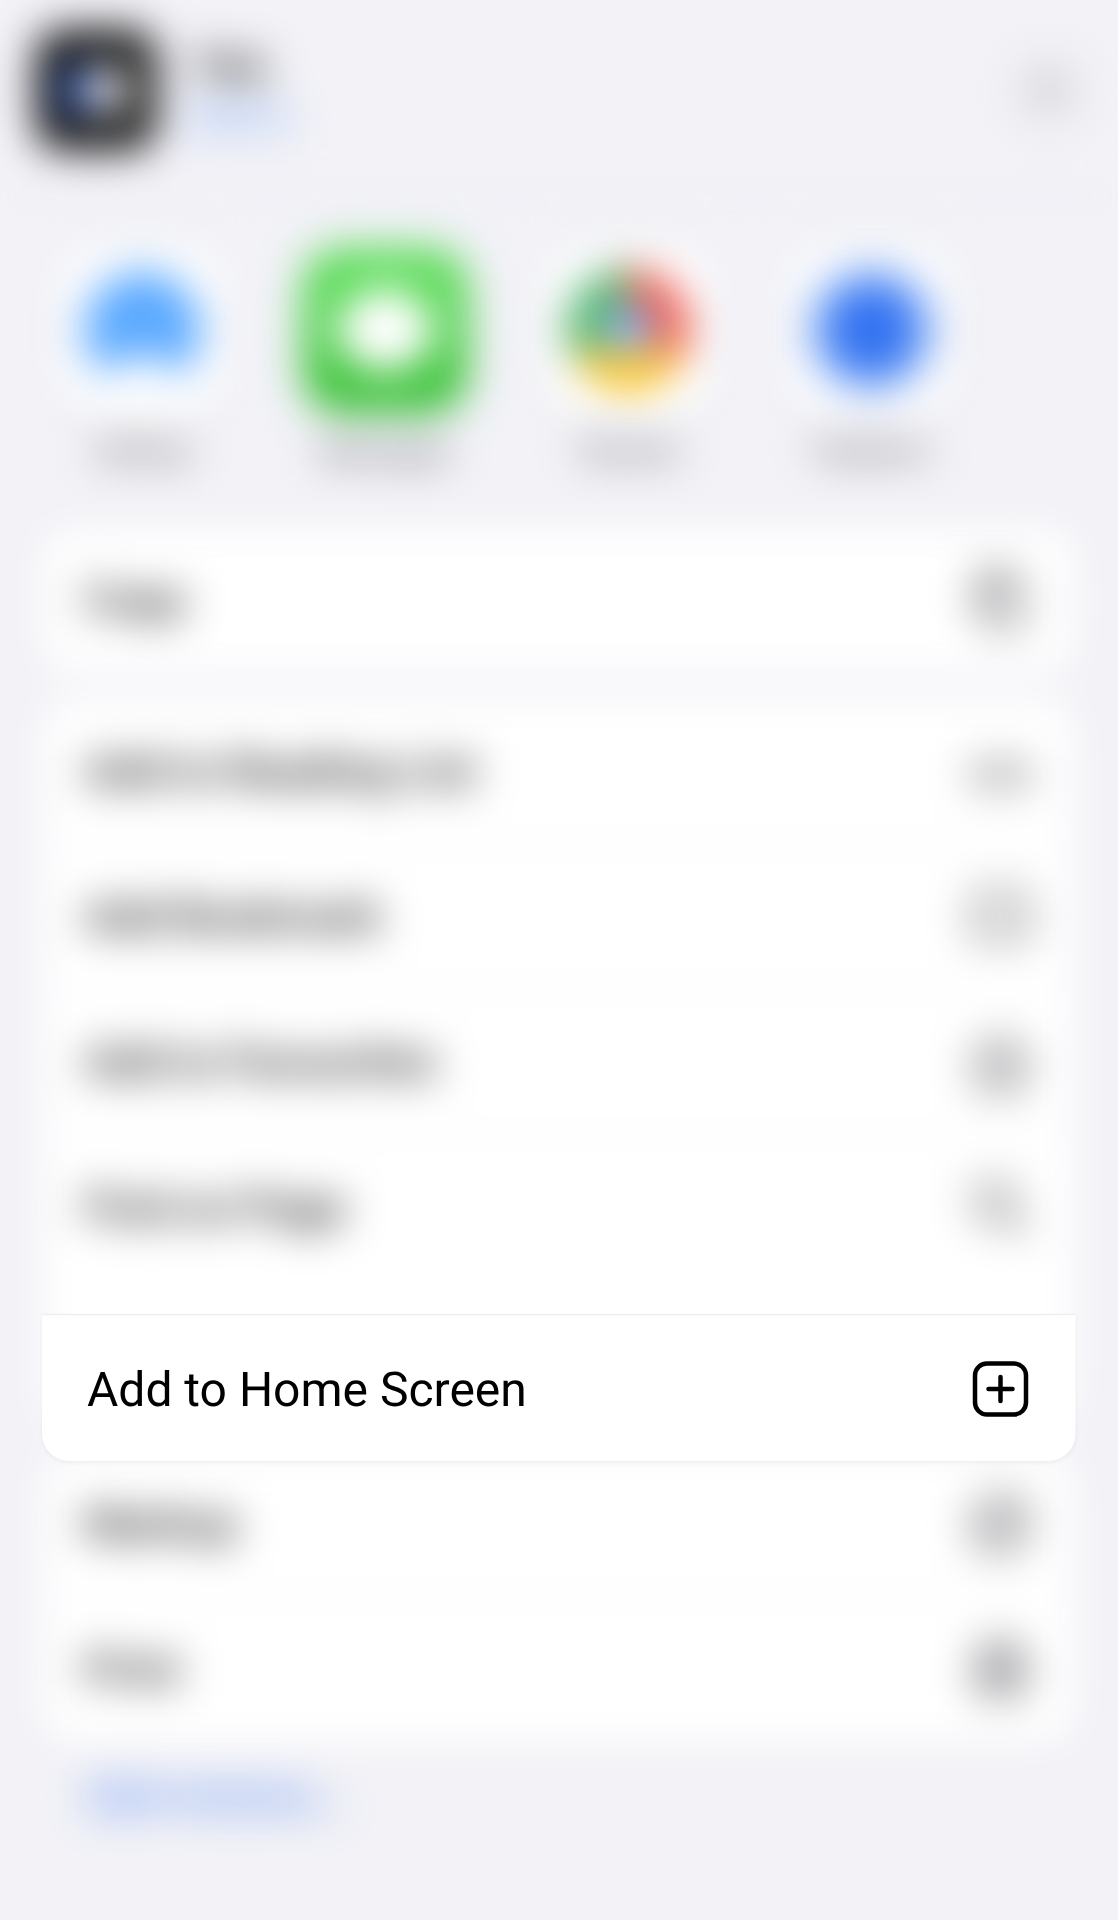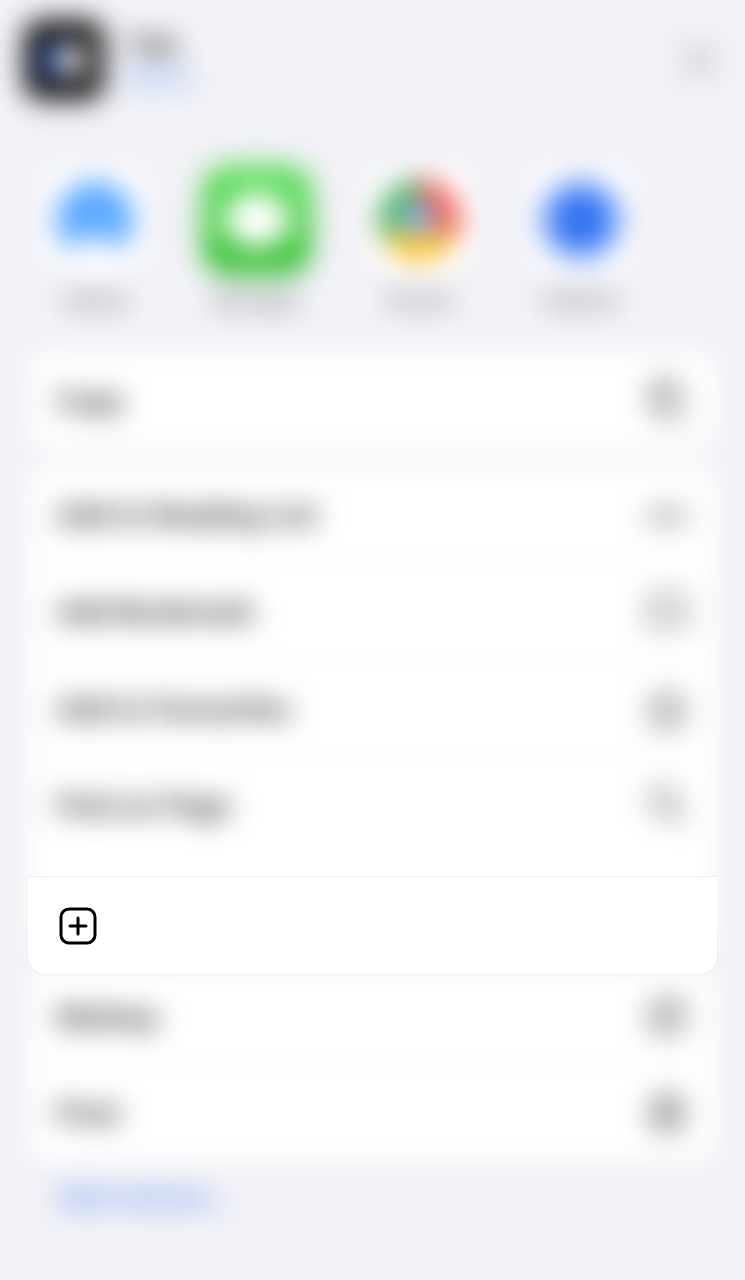--- a/index.html
+++ b/index.html
@@ -336,19 +336,20 @@
           </svg>
       </div>
     </div>
   </div>
 
   <div class="footer-link">Edit Actions...</div>
 
 </div>
 
 <div class="focus-row">
+  <div class="row-label">Add to Home Screen</div>
   <div class="plus-box">
     <svg viewBox="0 0 40 40">
         <rect x="3" y="3" width="34" height="34" rx="8" fill="none" stroke="#000" stroke-width="3"></rect>
         <path d="M20 12v16M12 20h16" stroke="#000" stroke-width="3" stroke-linecap="round"></path>
       </svg>
   </div>
 </div>
 
 </body></html>

